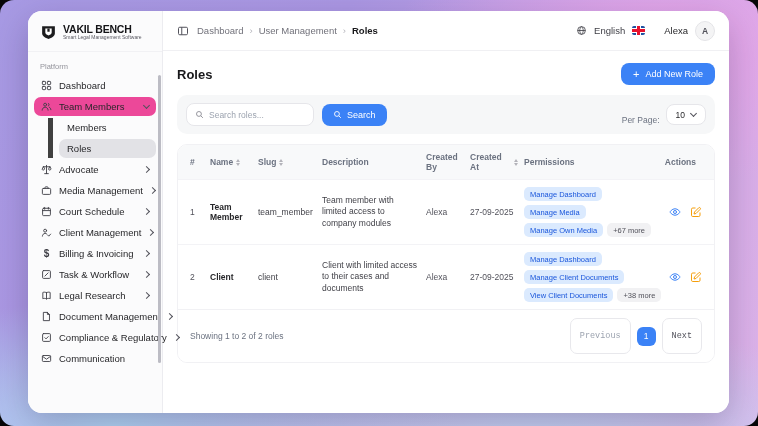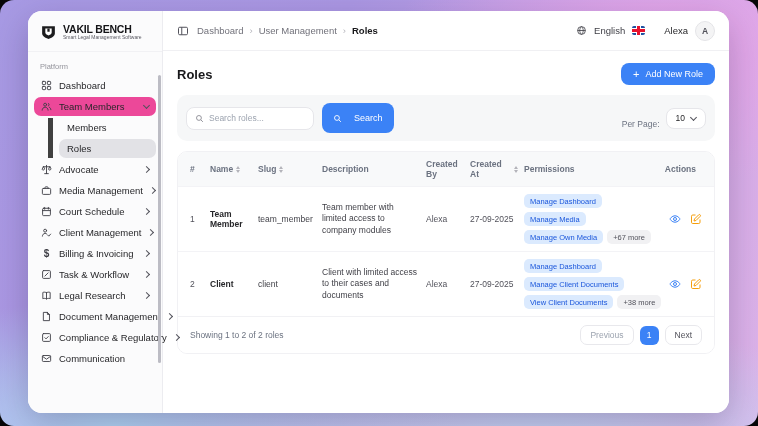--- a/index.html
+++ b/index.html
@@ -69,21 +69,21 @@
   .page-head { display:flex; align-items:center; justify-content:space-between; margin-bottom:10px; }
   .page-title { font-size:13px; font-weight:700; color:#18181b; }
   .add-btn { background:#3b82f6; color:#fff; font-size:9px; border:none; border-radius:8px; padding:6px 12px; display:flex; align-items:center; gap:6px; cursor:pointer; font-family:inherit; }
   .add-plus { font-size:11px; line-height:8px; }
 
   .toolbar { background:#f6f7f8; border-radius:10px; padding:8px 9px; display:flex; align-items:center; margin-bottom:10px; }
   .search-wrap { background:#fff; border:1px solid #e6e6ea; border-radius:8px; height:23px; width:128px; display:flex; align-items:center; gap:5px; padding:0 8px; }
   .search-icon { width:9px; height:9px; stroke:#8a8a93; fill:none; stroke-width:2.4; flex:0 0 auto; }
   .search-input { border:none; outline:none; background:transparent; font-size:8.5px; color:#3f3f46; width:100%; font-family:inherit; }
   .search-input::placeholder { color:#9ca3af; }
-  .search-btn { background:#3b82f6; color:#fff; border:none; border-radius:8px; height:30px; padding:0 11px; margin-left:8px; font-size:9px; display:flex; align-items:center; gap:12px; cursor:pointer; font-family:inherit; }
+  .search-btn { background:#3b82f6; color:#fff; border:none; border-radius:8px; height:22px; padding:0 11px; margin-left:8px; font-size:9px; display:flex; align-items:center; gap:5px; cursor:pointer; font-family:inherit; }
   .search-btn .search-icon { stroke:#fff; }
   .per-page { margin-left:auto; display:flex; align-items:flex-end; gap:6px; font-size:8.5px; color:#6b7280; }
   .pp-select { background:#fff; border:1px solid #e6e6ea; border-radius:8px; height:21px; padding:0 9px; display:flex; align-items:center; gap:6px; font-size:8.5px; color:#27272a; cursor:pointer; }
   .pp-select .chev { margin-left:0; }
 
   
   .table-card { border:1px solid #f1f1f4; border-radius:10px; overflow:hidden; background:#fff; }
   .thead, .trow { display:grid; grid-template-columns:20px 48px 64px 104px 44px 54px 1fr 34px; align-items:center; padding:7px 12px; }
   .thead { background:#f8f9fa; font-size:8.5px; font-weight:600; color:#6b7280; min-height:30px; }
   .th { display:flex; align-items:center; gap:3px; padding-right:6px; }
@@ -104,21 +104,21 @@
   .badge { background:#dbeafe; color:#1a56db; font-size:7.5px; font-weight:500; padding:2.5px 6px; border-radius:5px; white-space:nowrap; }
   .badge.gray { background:#f1f1f3; color:#52525b; }
   .td-actions { display:flex; gap:9px; align-items:center; }
   .act-icon { width:12px; height:12px; fill:none; stroke-width:2; cursor:pointer; }
   .act-eye { stroke:#3b82f6; }
   .act-edit { stroke:#f59e0b; }
 
   .tfoot { border-top:1px solid #f1f1f4; display:flex; align-items:center; justify-content:space-between; padding:8px 12px; background:#fff; }
   .showing { font-size:8.5px; color:#6b7280; }
   .pager { display:flex; align-items:center; gap:6px; }
-  .pg-btn { background:#fff; border:1px solid #e8e8ec; border-radius:7px; padding:4px 9px; font-size:8.5px; color:#9ca3af; cursor:pointer; font-family:Liberation Sans, sans-serif; }
+  .pg-btn { background:#fff; border:1px solid #e8e8ec; border-radius:7px; padding:12px 9px; font-size:8.5px; color:#9ca3af; cursor:pointer; font-family:Liberation Mono, monospace; }
   .pg-btn.next { color:#52525b; }
   .pg-num { background:#3b82f6; color:#fff; border:none; border-radius:6px; width:19px; height:19px; font-size:8.5px; cursor:pointer; font-family:inherit; }
 </style>
 </head>
 <body>
 
 <div class="bg"></div>
 
 <div class="window">
 

